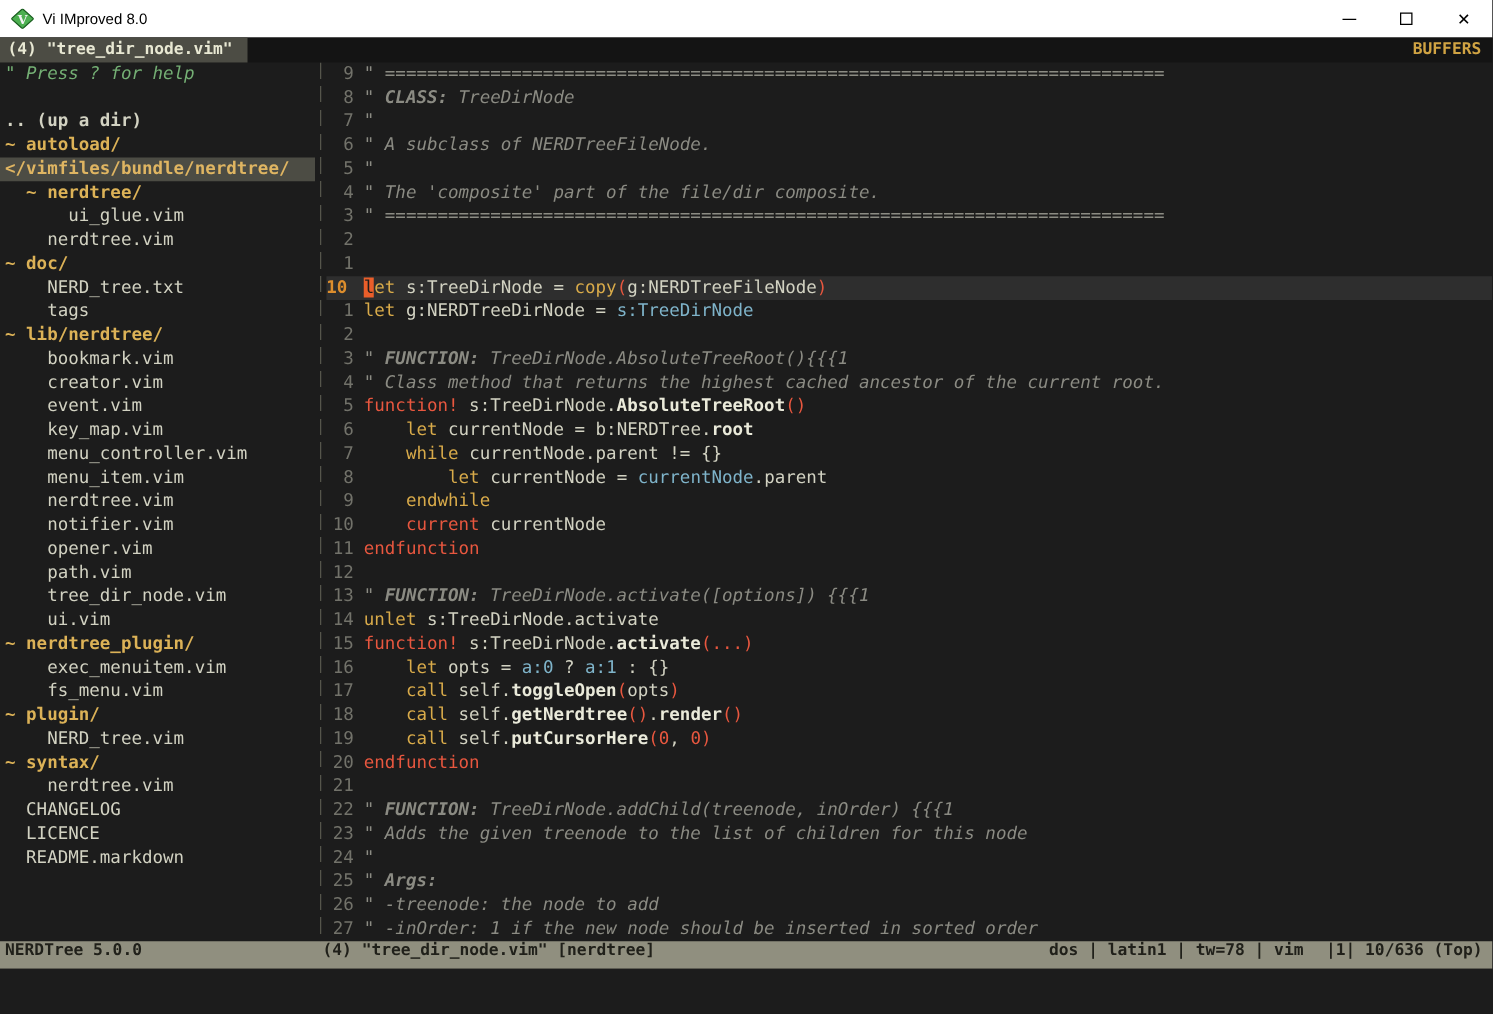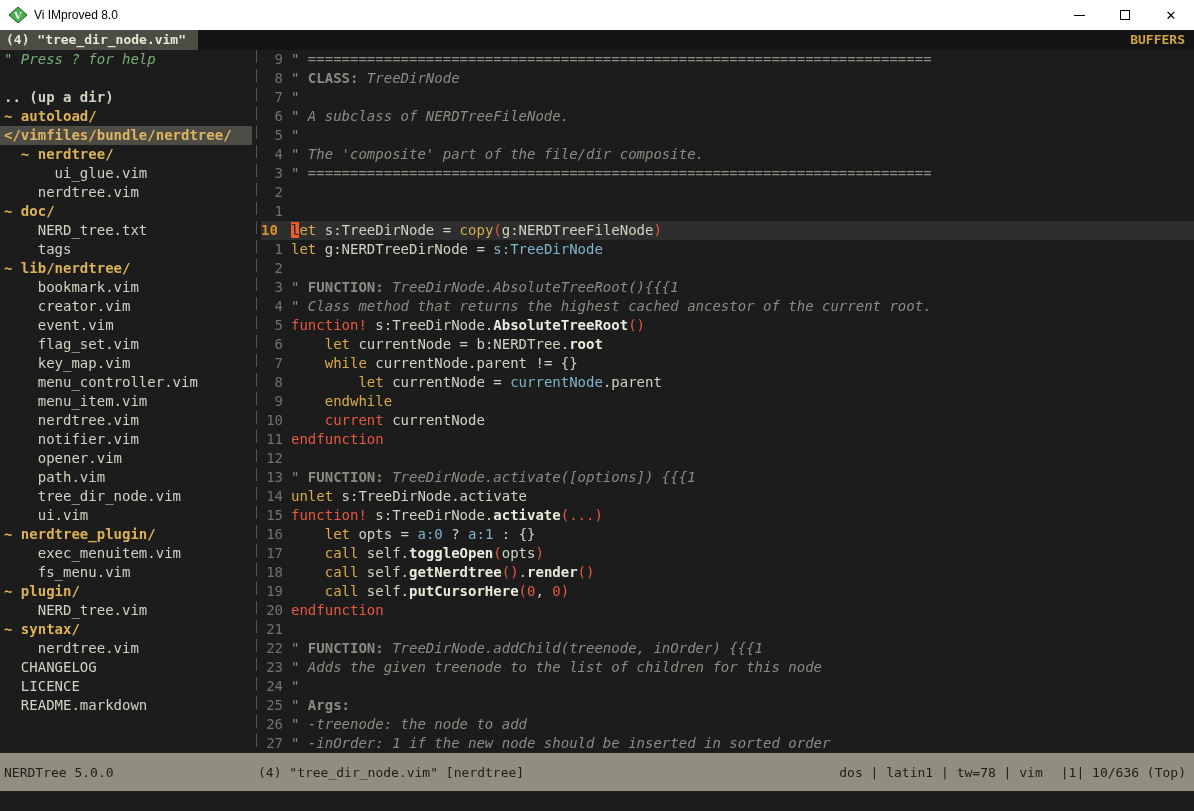--- a/index.html
+++ b/index.html
@@ -35,30 +35,30 @@
   .vsep::before{content:"";position:absolute;left:4px;top:0;bottom:0;width:1px;
     background:repeating-linear-gradient(to bottom,#55554b 0 13px,rgba(0,0,0,0) 13px 19px)}
   .editor{flex:1;overflow:hidden;font-size:14px;line-height:19px}
   .ed-row{height:19px;display:flex;white-space:pre}
   .ed-row.cur{background:var(--cursorline,#2e2e2e)}
   .num{flex:0 0 22px;width:22px;text-align:right;color:var(--linenr,#72726a);margin-right:8px}
   .cur .num{text-align:left;color:var(--curlinenr,#dd8e2d);font-weight:bold}
   .code{flex:1;white-space:pre}
   .tk-n{color:var(--fg,#d2d2c2)}
   .tk-c{color:var(--comment,#8b8b83);font-style:italic}
-  .tk-ct{color:var(--comment,#8b8b83);font-weight:bold}
+  .tk-ct{color:var(--comment,#8b8b83);font-style:italic;font-weight:bold}
   .tk-s{color:var(--keyword,#d9ab4a)}
   .tk-r{color:var(--preproc,#e8573f)}
   .tk-y{color:var(--ident,#7fb4ca)}
   .tk-f{color:var(--func,#eaeada);font-weight:bold}
   .tk-cur{background:var(--cursor,#ea5e2a);color:#1c1c1c}
 
   
-  .statusline{height:38px;background:var(--status_bg,#908f7f);color:var(--status_fg,#20201a);
-    display:flex;align-items:center;font-size:13px;font-weight:normal}
+  .statusline{height:22px;background:var(--status_bg,#908f7f);color:var(--status_fg,#20201a);
+    display:flex;font-size:13px;font-weight:bold}
   .st-left{flex:0 0 258px;width:258px;padding-left:4px;white-space:pre}
   .st-file{white-space:pre}
   .st-spacer{flex:1}
   .st-right{white-space:pre}
   .st-pos{white-space:pre;padding:0 8px 0 18px}
 
   .cmdline{height:36px;background:var(--bg,#1c1c1c)}
 </style>
 </head>
 <body>
@@ -103,21 +103,20 @@
           <div class="nt-row nt-dir">  ~ nerdtree/</div>
           <div class="nt-row nt-file">      ui_glue.vim</div>
           <div class="nt-row nt-file">    nerdtree.vim</div>
           <div class="nt-row nt-dir">~ doc/</div>
           <div class="nt-row nt-file">    NERD_tree.txt</div>
           <div class="nt-row nt-file">    tags</div>
           <div class="nt-row nt-dir">~ lib/nerdtree/</div>
           <div class="nt-row nt-file">    bookmark.vim</div>
           <div class="nt-row nt-file">    creator.vim</div>
           <div class="nt-row nt-file">    event.vim</div>
-          <div class="nt-row nt-file">    flag_set.vim</div>
           <div class="nt-row nt-file">    key_map.vim</div>
           <div class="nt-row nt-file">    menu_controller.vim</div>
           <div class="nt-row nt-file">    menu_item.vim</div>
           <div class="nt-row nt-file">    nerdtree.vim</div>
           <div class="nt-row nt-file">    notifier.vim</div>
           <div class="nt-row nt-file">    opener.vim</div>
           <div class="nt-row nt-file">    path.vim</div>
           <div class="nt-row nt-file">    tree_dir_node.vim</div>
           <div class="nt-row nt-file">    ui.vim</div>
           <div class="nt-row nt-dir">~ nerdtree_plugin/</div>

